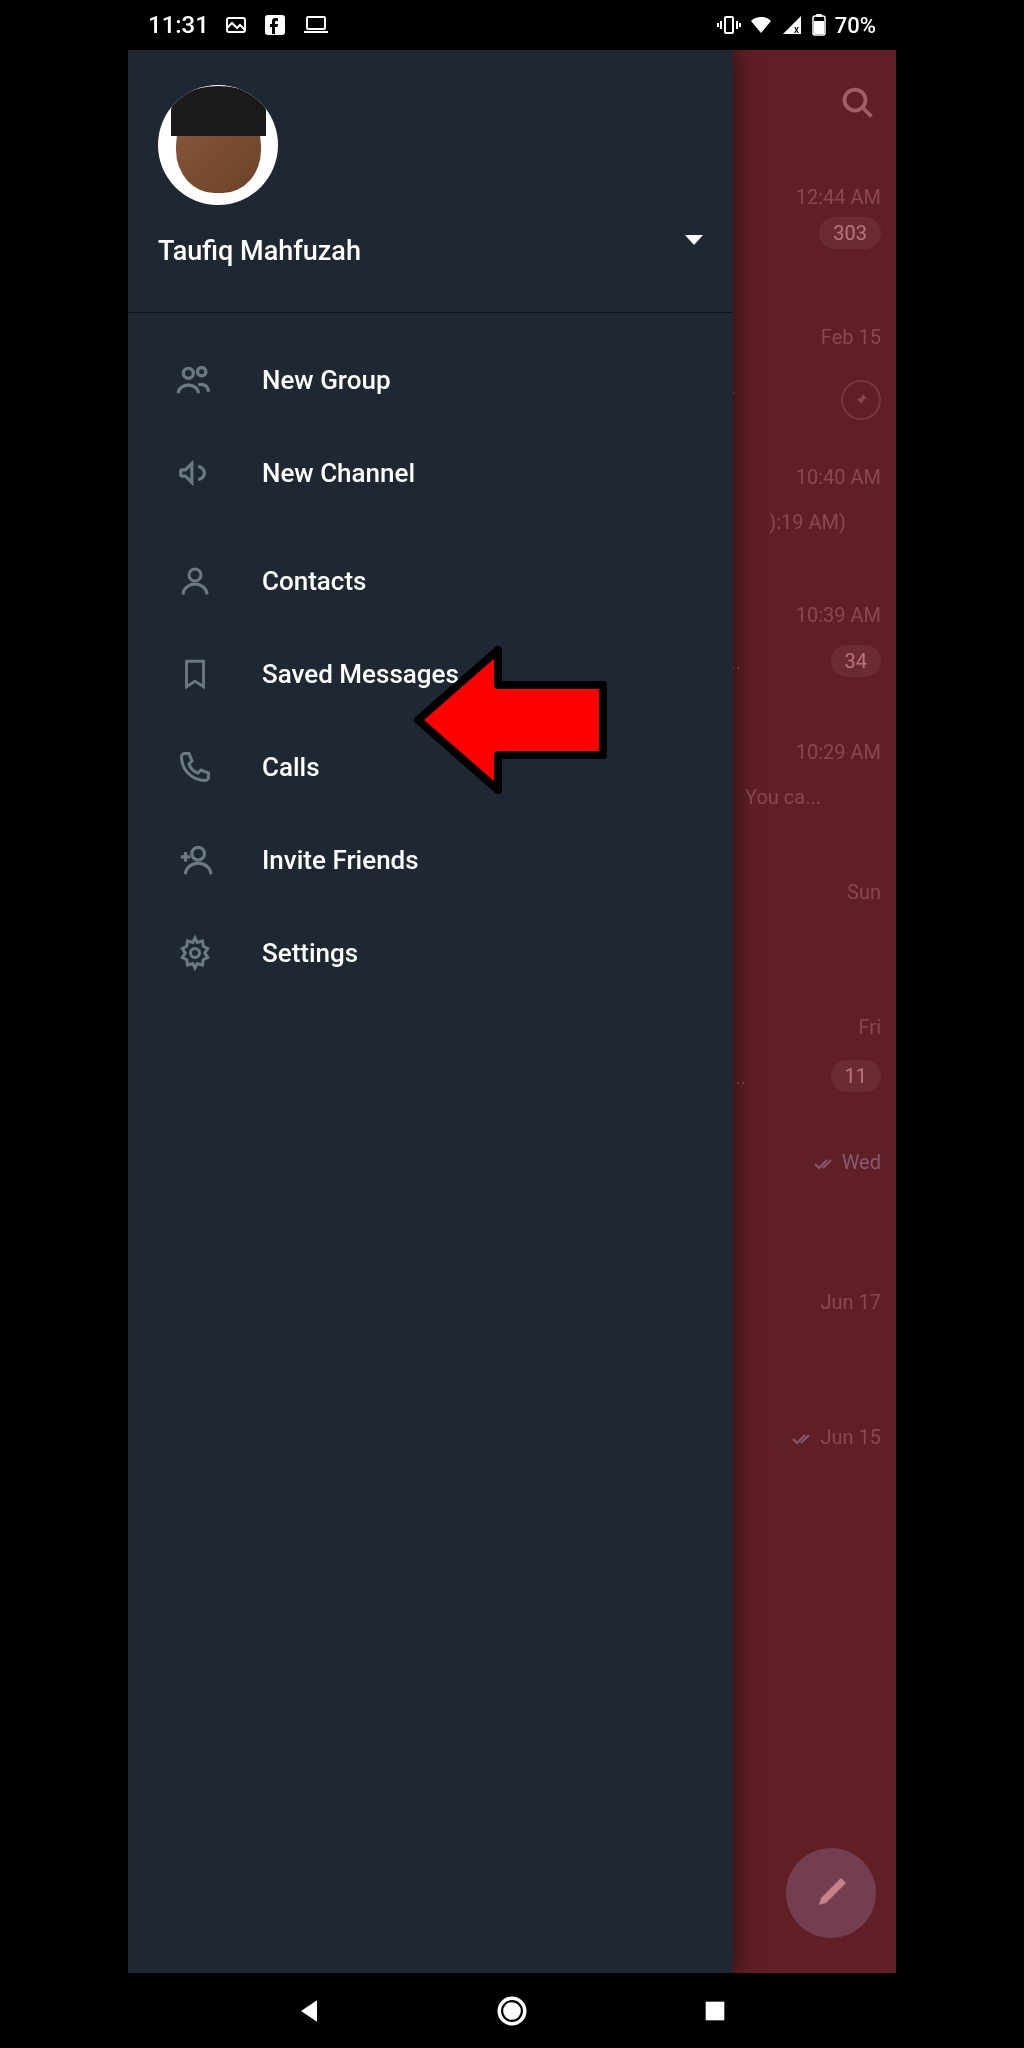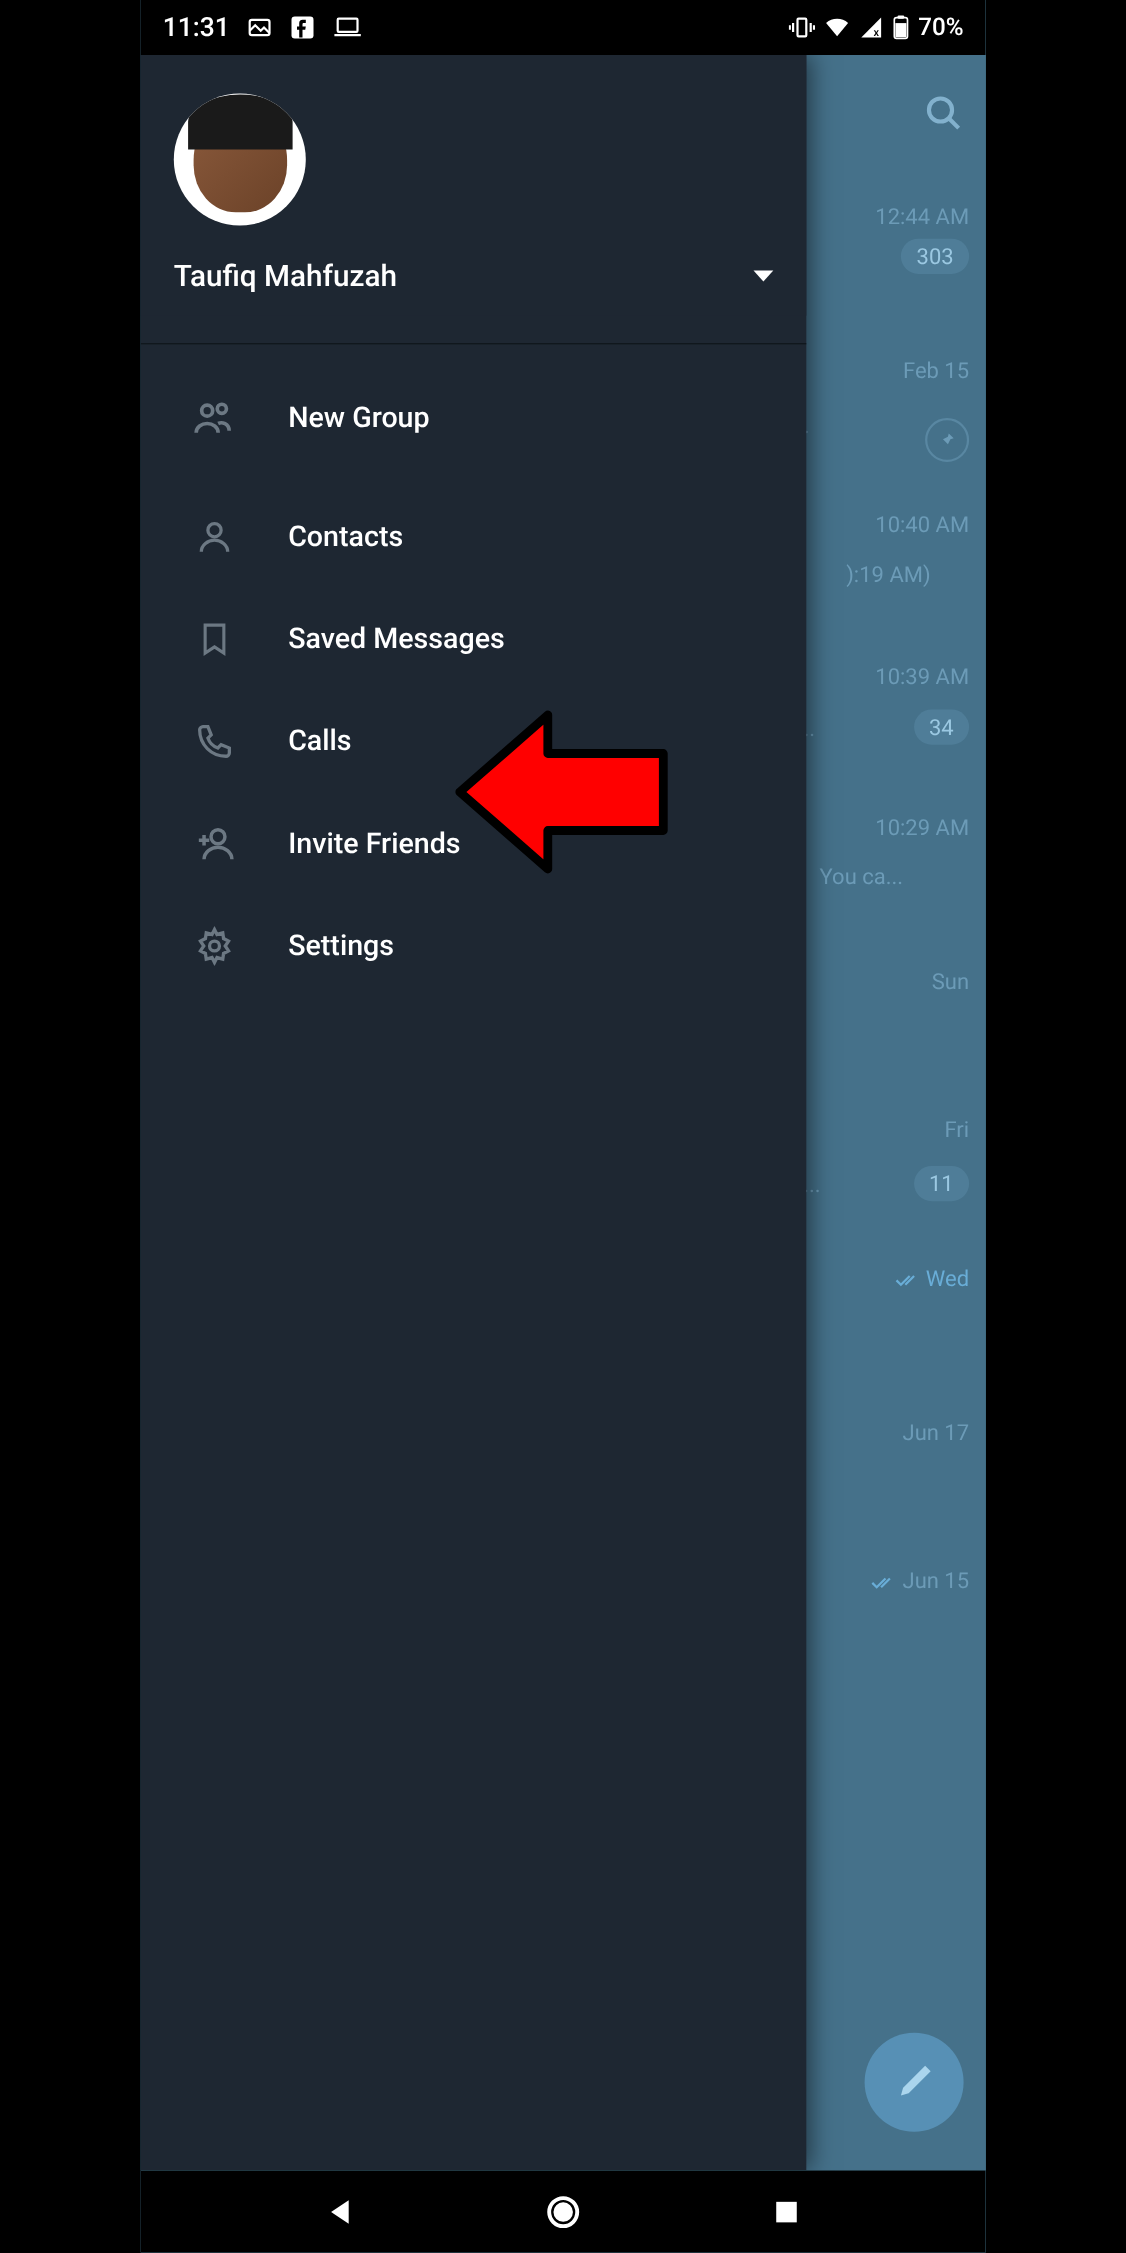--- a/index.html
+++ b/index.html
@@ -17,21 +17,21 @@
       position: relative;
       display: flex;
       flex-direction: column;
     }
     
     .phone-screen {
       width: 768px;
       height: 100%;
       margin: 0 auto;
       position: relative;
-      background: #7dd3fc;
+      background: #b91c1c;
       display: flex;
       flex-direction: column;
     }
     
     .left-black {
       position: absolute;
       left: 0;
       top: 0;
       width: 128px;
       height: 100%;
@@ -179,21 +179,21 @@
       top: -12px;
       left: -5px;
       width: 95px;
       height: 50px;
       background: #1a1a1a;
       border-radius: 50% 50% 0 0;
     }
     
     .user-row {
       display: flex;
-      align-items: center;
+      align-items: flex-start;
       justify-content: space-between;
       padding-top: 10px;
     }
     
     .username {
       color: #fff;
       font-size: 27px;
       font-weight: 500;
     }
     
@@ -394,20 +394,28 @@
         <div class="menu-item">
           <span class="menu-icon">
             <svg width="40" height="40" viewBox="0 0 24 24" fill="none" stroke="#6c7883" stroke-width="2">
                 <circle cx="8" cy="8" r="3"></circle>
                 <circle cx="16" cy="7" r="2.5"></circle>
                 <path d="M2 20c0-3 3-5 6-5s6 2 6 5M14 15c2-1 6 0 6 4"></path>
               </svg>
           </span>
           <span class="menu-label">New Group</span>
         </div>
+        <div class="menu-item">
+          <span class="menu-icon">
+            <svg width="38" height="38" viewBox="0 0 24 24" fill="none" stroke="#6c7883" stroke-width="2">
+                <path d="M3 11v2a1 1 0 001 1h2l4 4V6L6 10H4a1 1 0 00-1 1zM14 8c2 0 4 2 4 4s-2 4-4 4"></path>
+              </svg>
+          </span>
+          <span class="menu-label">New Channel</span>
+        </div>
 
         <div class="menu-gap"></div>
 
         <div class="menu-item">
           <span class="menu-icon">
             <svg width="36" height="36" viewBox="0 0 24 24" fill="none" stroke="#6c7883" stroke-width="2">
                 <circle cx="12" cy="8" r="4"></circle>
                 <path d="M4 21c0-4 4-7 8-7s8 3 8 7"></path>
               </svg>
           </span>

